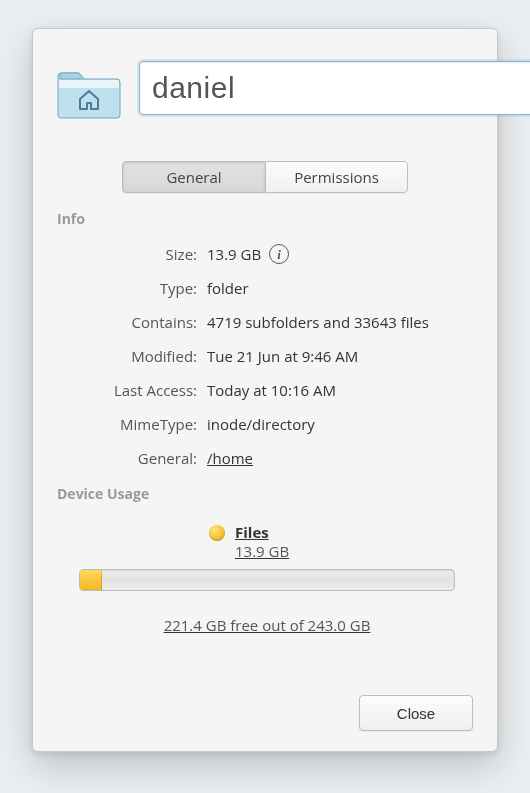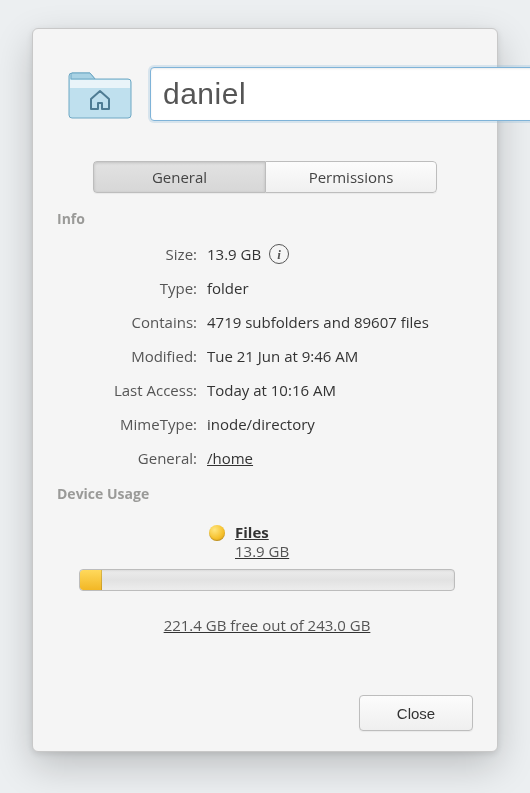--- a/index.html
+++ b/index.html
@@ -22,24 +22,23 @@
     border: 1px solid #c8c8c8;
     border-radius: 6px;
     box-shadow: 0 14px 38px rgba(0,0,0,0.20), 0 2px 6px rgba(0,0,0,0.10);
     box-sizing: border-box;
     padding: 26px 24px 20px 24px;
     display: flex;
     flex-direction: column;
   }
   .header-row {
     display: flex;
-    align-items: flex-end;
+    align-items: flex-start;
     gap: 18px;
     margin-top: 6px;
-    margin-left: 11px;
   }
   .folder-icon-wrap {
     width: 64px;
     height: 60px;
     flex: 0 0 auto;
     position: relative;
   }
   .name-input {
     flex: 1 1 auto;
     height: 54px;
@@ -60,21 +59,21 @@
     display: flex;
     justify-content: center;
   }
   .tab-group {
     display: flex;
     border-radius: 4px;
     overflow: hidden;
     box-shadow: 0 1px 1px rgba(0,0,0,0.05);
   }
   .tab-btn {
-    width: 172px;
+    width: 143px;
     height: 32px;
     border: 1px solid #bdbdbd;
     background: linear-gradient(#fcfcfc, #f0f0f0);
     font-size: 15px;
     color: #444;
     display: flex;
     align-items: center;
     justify-content: center;
     cursor: pointer;
     box-sizing: border-box;
@@ -232,21 +231,21 @@
     <div class="info-label">Size:</div>
     <div class="info-value">
       <span>13.9 GB</span>
       <span class="info-icon">i</span>
     </div>
 
     <div class="info-label">Type:</div>
     <div class="info-value">folder</div>
 
     <div class="info-label">Contains:</div>
-    <div class="info-value">4719 subfolders and 89607 files</div>
+    <div class="info-value">4719 subfolders and 33643 files</div>
 
     <div class="info-label">Modified:</div>
     <div class="info-value">Tue 21 Jun at 9:46 AM</div>
 
     <div class="info-label">Last Access:</div>
     <div class="info-value">Today at 10:16 AM</div>
 
     <div class="info-label">MimeType:</div>
     <div class="info-value">inode/directory</div>
 

